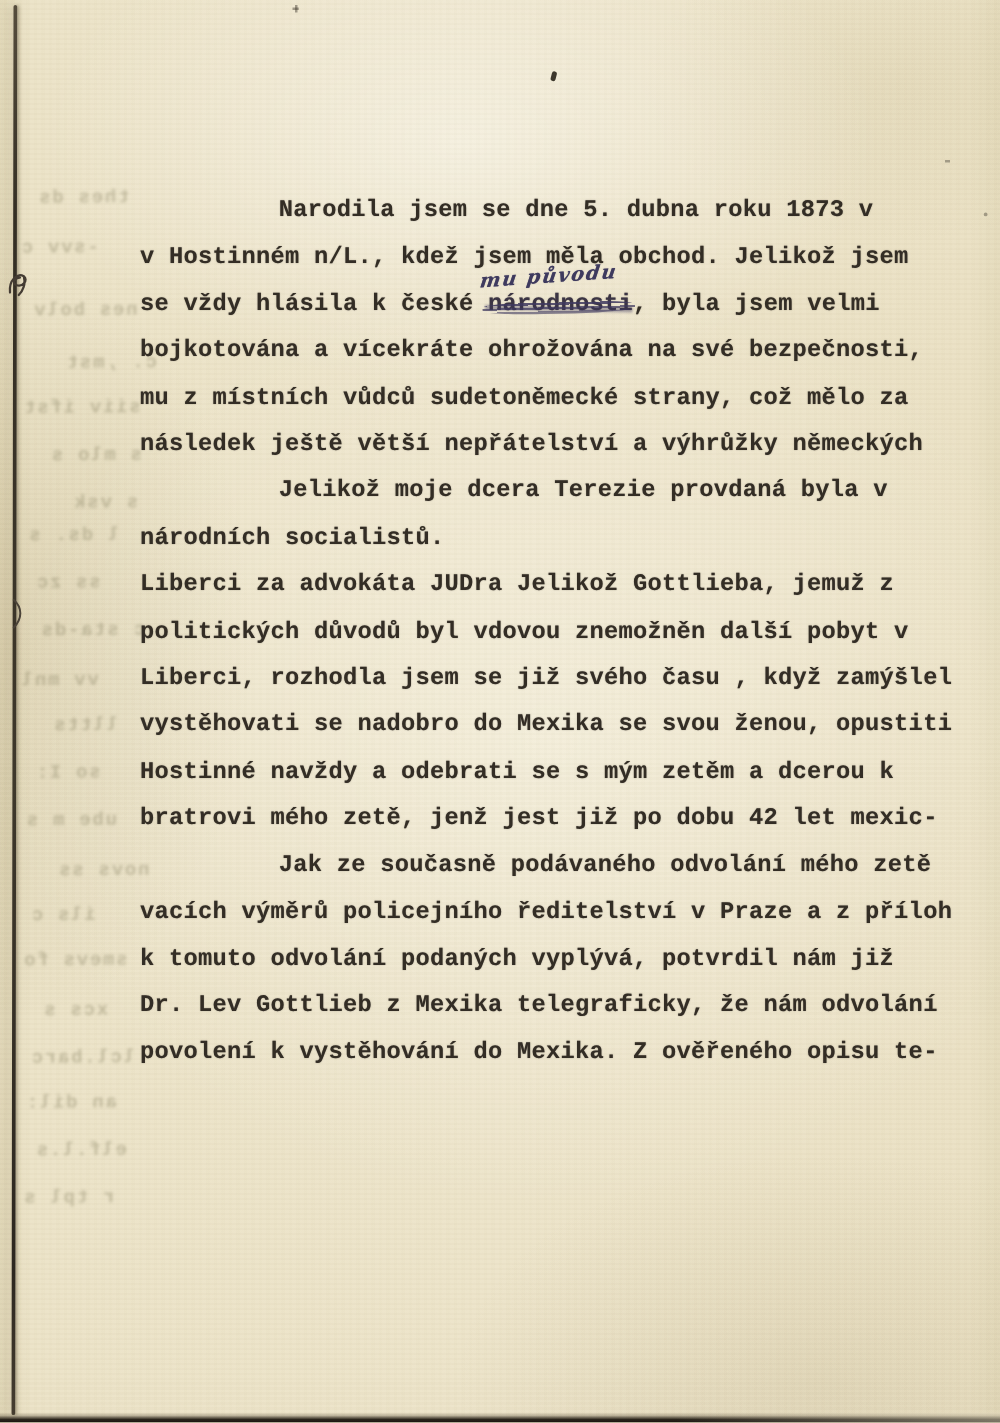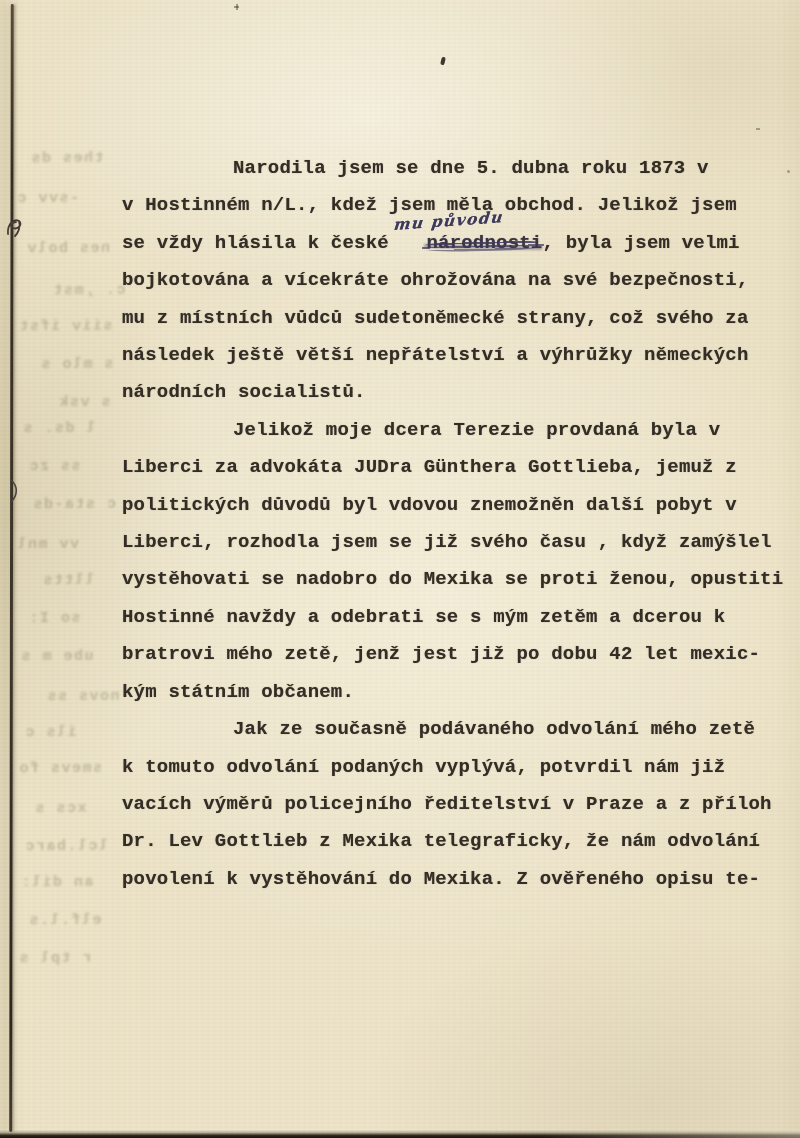--- a/index.html
+++ b/index.html
@@ -32,29 +32,29 @@
   }
   .bottom-edge{
     position:absolute;left:0;right:0;bottom:0;height:8px;
     background:linear-gradient(to bottom, rgba(80,70,52,0) 0, rgba(80,70,52,.30) 30%, #2a241b 70%, #181410 100%);
   }
   .bottom-edge-fade{
     position:absolute;right:0;bottom:0;height:8px;width:260px;
     background:linear-gradient(90deg, rgba(236,227,199,0), rgba(236,227,199,.45));
   }
   .textblock{
-    position:absolute;left:122px;top:150px;width:666px;
+    position:absolute;left:112px;top:150px;width:666px;
     font-size:19px;line-height:37.4px;font-weight:bold;
     color:#332d25;letter-spacing:.2px;
     text-shadow:0 0 1px rgba(51,45,37,.5);
   }
   .tline{white-space:pre;}
   .tline.indent{padding-left:111px;}
   .struckwrap{position:relative;display:inline-block;}
-  .struck{position:relative;color:#3b3444;margin-left:26px;}
+  .struck{position:relative;color:#3b3444;}
   .struck::before{
     content:"";position:absolute;left:-4px;right:-2px;top:9px;height:10px;
     background:linear-gradient(to bottom,
       transparent 0 1px, rgba(62,56,94,.85) 1px 2.8px,
       transparent 2.8px 4.6px, rgba(62,56,94,.72) 4.6px 6.2px,
       transparent 6.2px 7.8px, rgba(62,56,94,.6) 7.8px 9.4px);
     transform:rotate(-1.4deg);border-radius:40%;
   }
   .struck::after{
     content:"";position:absolute;left:-2px;right:0;top:13px;height:4px;
@@ -105,34 +105,33 @@
       <span class="ghost" style="left: 20px; top: 874px;">an dil:</span>
       <span class="ghost" style="left: 28px; top: 912px;">elf.l.s</span>
       <span class="ghost" style="left: 18px; top: 950px;">r tpl s</span>
     </div>
 
   <div class="textblock" id="textblock">
       <div class="tline indent">Narodila jsem se dne 5. dubna roku 1873 v</div>
       <div class="tline">v Hostinném n/L., kdež jsem měla obchod. Jelikož jsem</div>
       <div class="tline"><span>se vždy hlásila k české </span><span class="struckwrap"><span class="hand-note">mu původu</span><span class="struck">národnosti</span></span><span>, byla jsem velmi</span></div>
       <div class="tline">bojkotována a vícekráte ohrožována na své bezpečnosti,</div>
-      <div class="tline">mu z místních vůdců sudetoněmecké strany, což svého za</div>
+      <div class="tline">mu z místních vůdců sudetoněmecké strany, což mělo za</div>
       <div class="tline">následek ještě větší nepřátelství a výhrůžky německých</div>
+      <div class="tline indent">Jelikož moje dcera Terezie provdaná byla v</div>
       <div class="tline">národních socialistů.</div>
-      <div class="tline indent">Jelikož moje dcera Terezie provdaná byla v</div>
-      <div class="tline">Liberci za advokáta JUDra Günthera Gottlieba, jemuž z</div>
+      <div class="tline">Liberci za advokáta JUDra Jelikož Gottlieba, jemuž z</div>
       <div class="tline">politických důvodů byl vdovou znemožněn další pobyt v</div>
       <div class="tline">Liberci, rozhodla jsem se již svého času , když zamýšlel</div>
-      <div class="tline">vystěhovati se nadobro do Mexika se proti ženou, opustiti</div>
+      <div class="tline">vystěhovati se nadobro do Mexika se svou ženou, opustiti</div>
       <div class="tline">Hostinné navždy a odebrati se s mým zetěm a dcerou k</div>
       <div class="tline">bratrovi mého zetě, jenž jest již po dobu 42 let mexic-</div>
-      <div class="tline">kým státním občanem.</div>
       <div class="tline indent">Jak ze současně podávaného odvolání mého zetě</div>
+      <div class="tline">vacích výměrů policejního ředitelství v Praze a z příloh</div>
       <div class="tline">k tomuto odvolání podaných vyplývá, potvrdil nám již</div>
-      <div class="tline">vacích výměrů policejního ředitelství v Praze a z příloh</div>
       <div class="tline">Dr. Lev Gottlieb z Mexika telegraficky, že nám odvolání</div>
       <div class="tline">povolení k vystěhování do Mexika. Z ověřeného opisu te-</div>
     </div>
 
   <div class="fold-line"></div>
   <div class="bottom-edge"></div>
   <div class="bottom-edge-fade"></div>
 
   <svg class="margin-mark" style="left:4px;top:214px" width="24" height="26" viewBox="0 0 24 26">
     <path d="M4 20 C3 10 10 4 15 7 C19 10 14 16 9 14 C6 13 7 8 12 8 M15 7 C17 13 14 19 11 22" fill="none" stroke="#443c33" stroke-width="1.8" stroke-linecap="round"></path>

